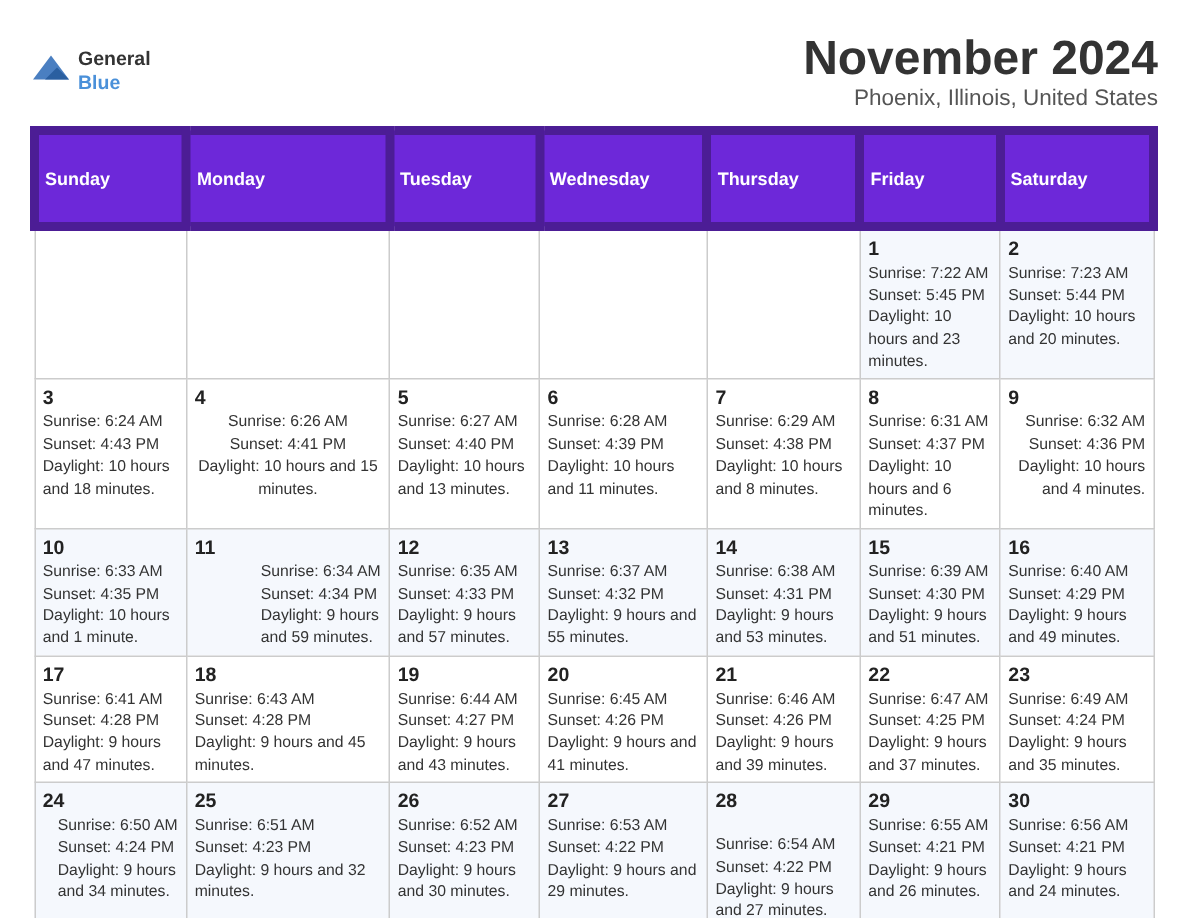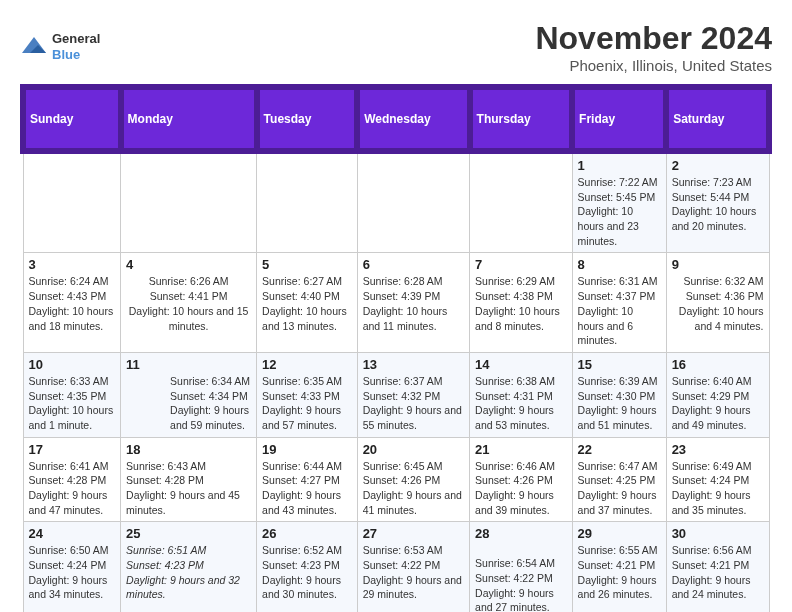--- a/index.html
+++ b/index.html
@@ -265,27 +265,27 @@
         <td>
           <span class="day-number">23</span>
           <div class="day-info" style="white-space: pre-line;">Sunrise: 6:49 AM
 Sunset: 4:24 PM
 Daylight: 9 hours and 35 minutes.</div>
         </td>
       </tr>
       <tr>
         <td>
           <span class="day-number">24</span>
-          <div class="day-info" style="white-space: pre-line;">Sunrise: 6:50 AM
+          <div class="day-info" style="white-space: pre-line; margin-left: 10px;">Sunrise: 6:50 AM
 Sunset: 4:24 PM
 Daylight: 9 hours and 34 minutes.</div>
         </td>
         <td>
           <span class="day-number">25</span>
-          <div class="day-info" style="white-space: pre-line; font-style: italic;">Sunrise: 6:51 AM
+          <div class="day-info" style="white-space: pre-line;">Sunrise: 6:51 AM
 Sunset: 4:23 PM
 Daylight: 9 hours and 32 minutes.</div>
         </td>
         <td>
           <span class="day-number">26</span>
           <div class="day-info" style="white-space: pre-line;">Sunrise: 6:52 AM
 Sunset: 4:23 PM
 Daylight: 9 hours and 30 minutes.</div>
         </td>
         <td>

